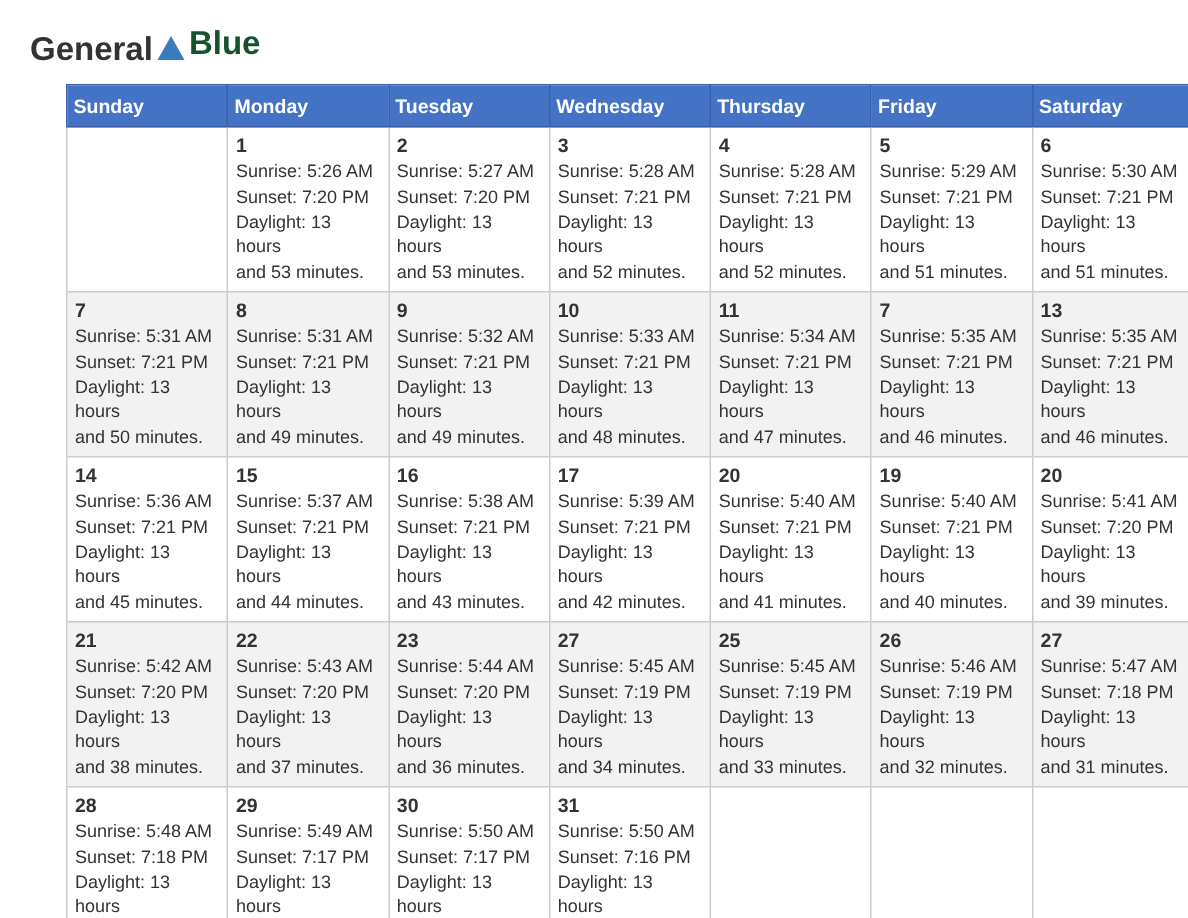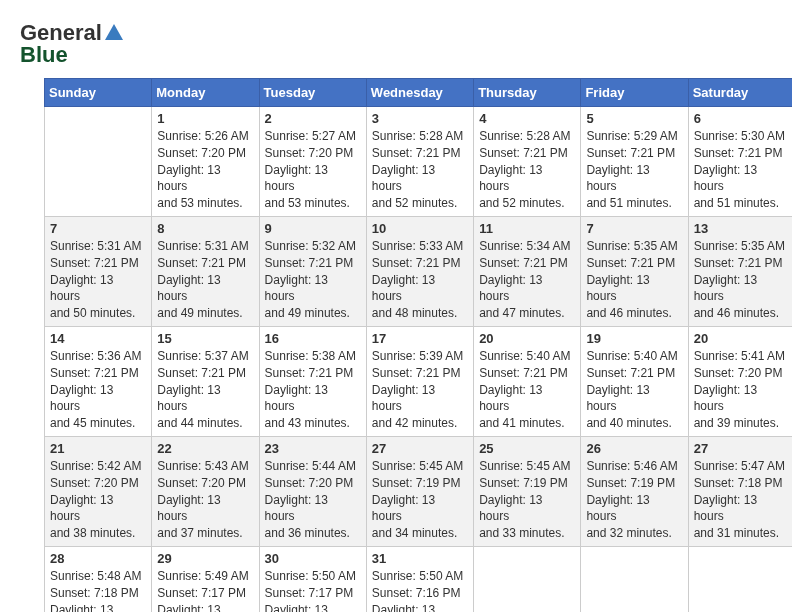--- a/index.html
+++ b/index.html
@@ -11,21 +11,21 @@
       padding: 20px;
     }
     .header-area {
       display: flex;
       justify-content: space-between;
       align-items: flex-start;
       margin-bottom: 10px;
     }
     .logo {
       display: flex;
-      flex-direction: column;
+      flex-direction: row;
       align-items: flex-start;
       justify-content: flex-end;
     }
     .title-area {
       text-align: right;
     }
     .month-title {
       font-size: 36px;
       font-weight: bold;
       color: #333;

